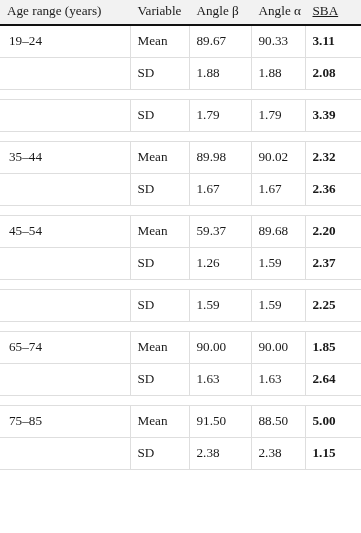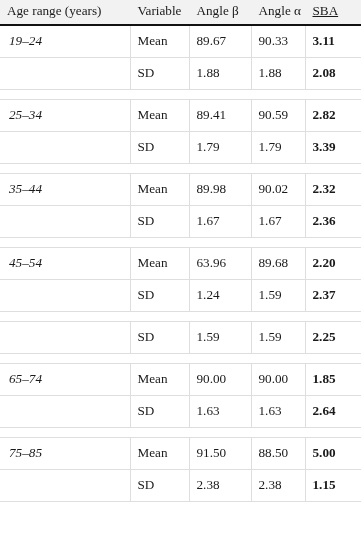--- a/index.html
+++ b/index.html
@@ -49,21 +49,21 @@
     padding: 5px 6px 6px 7px;
     border-bottom: 1px solid #dedede;
     border-right: 1px solid #dedede;
     height: 20px;
     vertical-align: middle;
     line-height: 1.1;
     white-space: nowrap;
     background: #ffffff;
   }
   tbody tr.data-row > td.col-sba { border-right: none; font-weight: bold; }
-  tbody tr.data-row > td.col-age { padding-left: 9px; font-style: italic; }
+  tbody tr.data-row > td.col-age { padding-left: 9px; }
 
   tbody tr.spacer-row > td {
     height: 9px;
     padding: 0;
     border-bottom: 1px solid #dedede;
     border-right: none;
     background: #ffffff;
     font-size: 0;
     line-height: 0;
   }
@@ -102,27 +102,20 @@
         <tr class="data-row">
           <td class="col-age"></td>
           <td class="col-variable">SD</td>
           <td class="col-angle-beta">1.88</td>
           <td class="col-angle-alpha">1.88</td>
           <td class="col-sba">2.08</td>
         </tr>
         <tr class="spacer-row">
           <td colspan="5"></td>
         </tr>
-        <tr class="data-row group-first">
-          <td class="col-age">25–34</td>
-          <td class="col-variable">Mean</td>
-          <td class="col-angle-beta">89.41</td>
-          <td class="col-angle-alpha">90.59</td>
-          <td class="col-sba">2.82</td>
-        </tr>
         <tr class="data-row">
           <td class="col-age"></td>
           <td class="col-variable">SD</td>
           <td class="col-angle-beta">1.79</td>
           <td class="col-angle-alpha">1.79</td>
           <td class="col-sba">3.39</td>
         </tr>
         <tr class="spacer-row">
           <td colspan="5"></td>
         </tr>
@@ -139,28 +132,28 @@
           <td class="col-angle-beta">1.67</td>
           <td class="col-angle-alpha">1.67</td>
           <td class="col-sba">2.36</td>
         </tr>
         <tr class="spacer-row">
           <td colspan="5"></td>
         </tr>
         <tr class="data-row group-first">
           <td class="col-age">45–54</td>
           <td class="col-variable">Mean</td>
-          <td class="col-angle-beta">63.96</td>
+          <td class="col-angle-beta">59.37</td>
           <td class="col-angle-alpha">89.68</td>
           <td class="col-sba">2.20</td>
         </tr>
         <tr class="data-row">
           <td class="col-age"></td>
           <td class="col-variable">SD</td>
-          <td class="col-angle-beta">1.24</td>
+          <td class="col-angle-beta">1.26</td>
           <td class="col-angle-alpha">1.59</td>
           <td class="col-sba">2.37</td>
         </tr>
         <tr class="spacer-row">
           <td colspan="5"></td>
         </tr>
         <tr class="data-row">
           <td class="col-age"></td>
           <td class="col-variable">SD</td>
           <td class="col-angle-beta">1.59</td>

